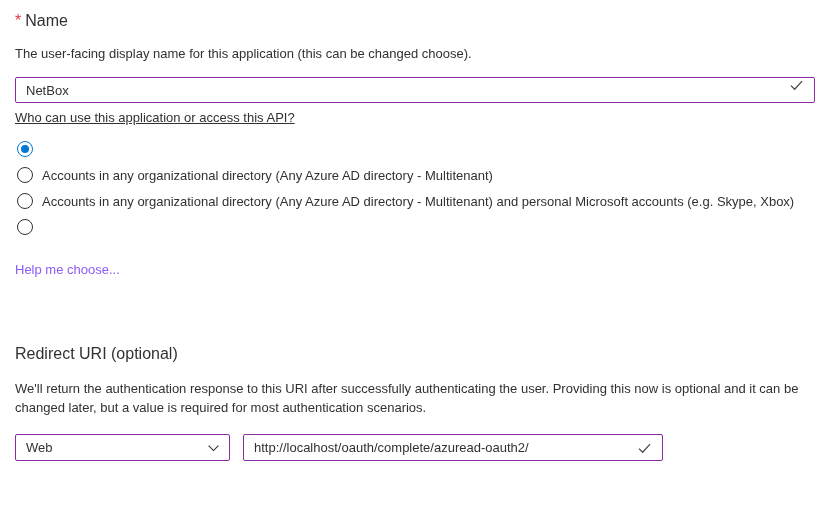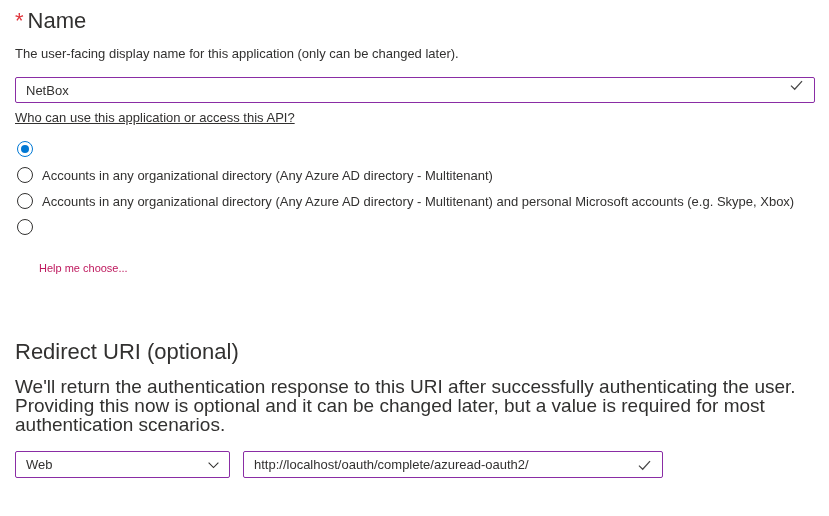--- a/index.html
+++ b/index.html
@@ -13,21 +13,21 @@
     position: relative;
     width: 829px;
     height: 516px;
     background: #ffffff;
     overflow: hidden;
   }
   .content {
     padding: 10px 14px 0 15px;
   }
   .section-title {
-    font-size: 22px;
+    font-size: 16px;
     line-height: 22px;
     font-weight: 400;
     color: #323130;
     margin: 0;
   }
   .required-asterisk {
     color: #e0383f;
     margin-right: 4px;
   }
   .field-desc {
@@ -105,29 +105,28 @@
     transform: translate(-50%, -50%);
   }
   .radio-label {
     font-size: 13px;
     color: #323130;
     white-space: nowrap;
   }
   .help-link {
     display: inline-block;
     margin-top: 22px;
-    font-size: 11px;
-    color: #be185d;
+    font-size: 13px;
+    color: #8b5cf6;
     text-decoration: none;
     cursor: pointer;
-    margin-left: 24px;
   }
   .section-gap-3 { margin-top: 65px; }
   .redirect-desc {
-    font-size: 19px;
+    font-size: 13px;
     line-height: 19px;
     margin-top: 14px;
     width: 800px;
   }
   .uri-row {
     display: flex;
     margin-top: 17px;
   }
   .select-wrap {
     position: relative;
@@ -170,21 +169,21 @@
 </head>
 <body>
 
 <div class="page">
   <div class="content">
 
     
     <div class="section-title">
       <span class="required-asterisk">*</span><span>Name</span>
     </div>
-    <div class="field-desc">The user-facing display name for this application (only can be changed later).</div>
+    <div class="field-desc">The user-facing display name for this application (this can be changed choose).</div>
     <div class="input-wrap name-input-wrap">
       <input class="text-input" type="text" value="NetBox" style="">
       <span class="input-check">
         <svg width="17" height="17" viewBox="0 0 16 16">
             <path d="M2.8 8.6 L6.3 12 L13.2 4.4" fill="none" stroke="#4a4a4a" stroke-width="1.2"></path>
           </svg>
       </span>
     </div>
 
     

